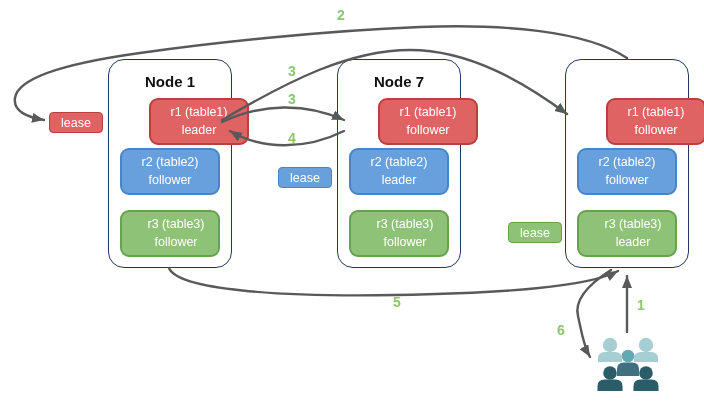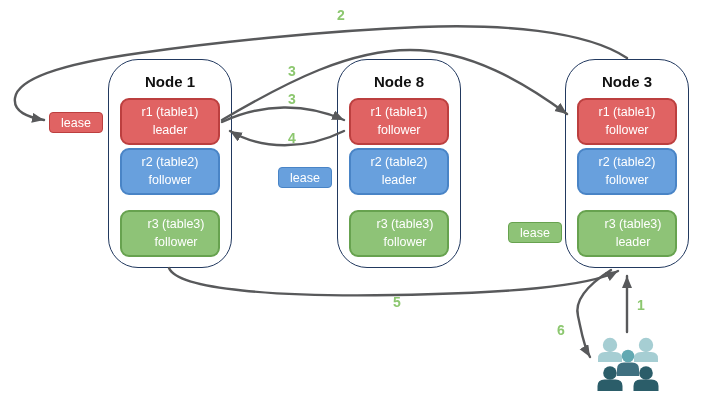--- a/index.html
+++ b/index.html
@@ -5,24 +5,24 @@
   html,body{margin:0;padding:0;}
   body{width:704px;height:405px;background:#ffffff;font-family:"Liberation Sans",sans-serif;overflow:hidden;}
   .canvas{position:relative;width:704px;height:405px;background:#ffffff;}
 
   
   #arrows{position:absolute;left:0;top:0;z-index:4;pointer-events:none;}
   .arrow{fill:none;stroke:var(--arrow);stroke-width:2.4;stroke-linecap:round;}
   .ah{fill:var(--arrow);}
 
   
-  .node{position:absolute;width:124px;height:209px;background:#fff;border:1.6px solid var(--node-border);border-radius:30px;z-index:2;box-sizing:border-box;}
+  .node{position:absolute;width:124px;height:209px;background:#fff;border:1.6px solid var(--node-border);border-radius:16px;z-index:2;box-sizing:border-box;}
   .node-title{margin-top:13px;text-align:center;font-size:15px;font-weight:bold;color:#111111;}
   .rep{position:absolute;left:11px;width:100px;height:47px;border-radius:9px;box-sizing:border-box;color:#ffffff;font-size:12.5px;line-height:1.4;text-align:center;display:flex;flex-direction:column;justify-content:center;}
-  .rep.red{background:var(--replica-red);border:2px solid var(--replica-red-border);}
+  .rep.red{background:var(--replica-red);border:2px solid var(--replica-red-border);margin-left:29px;}
   .rep.blue{background:var(--replica-blue);border:2px solid var(--replica-blue-border);}
   .rep.green{background:var(--replica-green);border:2px solid var(--replica-green-border);}
   .rep1{top:38px;} .rep2{top:88px;} .rep3{top:150px;padding-left:12px;}
 
   
   .lease{position:absolute;width:54px;height:21px;border-radius:4px;color:#ffffff;font-size:12.5px;display:flex;align-items:center;justify-content:center;z-index:3;box-sizing:border-box;}
   .lease.red{background:var(--replica-red);border:1.5px solid var(--replica-red-border);left:49px;top:112px;}
   .lease.blue{background:var(--replica-blue);border:1.5px solid var(--replica-blue-border);left:278px;top:167px;}
   .lease.green{background:var(--replica-green);border:1.5px solid var(--replica-green-border);left:508px;top:222px;}
 
@@ -66,37 +66,36 @@
       <div>r2 (table2)</div>
       <div>follower</div>
     </div>
     <div class="rep green rep3">
       <div>r3 (table3)</div>
       <div>follower</div>
     </div>
   </div>
 
   <div class="node" style="left:337px;top:59px;">
-    <div class="node-title">Node 8</div>
+    <div class="node-title">Node 7</div>
     <div class="rep red rep1">
       <div>r1 (table1)</div>
       <div>follower</div>
     </div>
     <div class="rep blue rep2">
       <div>r2 (table2)</div>
       <div>leader</div>
     </div>
     <div class="rep green rep3">
       <div>r3 (table3)</div>
       <div>follower</div>
     </div>
   </div>
 
   <div class="node" style="left:565px;top:59px;">
-    <div class="node-title">Node 3</div>
     <div class="rep red rep1">
       <div>r1 (table1)</div>
       <div>follower</div>
     </div>
     <div class="rep blue rep2">
       <div>r2 (table2)</div>
       <div>follower</div>
     </div>
     <div class="rep green rep3">
       <div>r3 (table3)</div>

